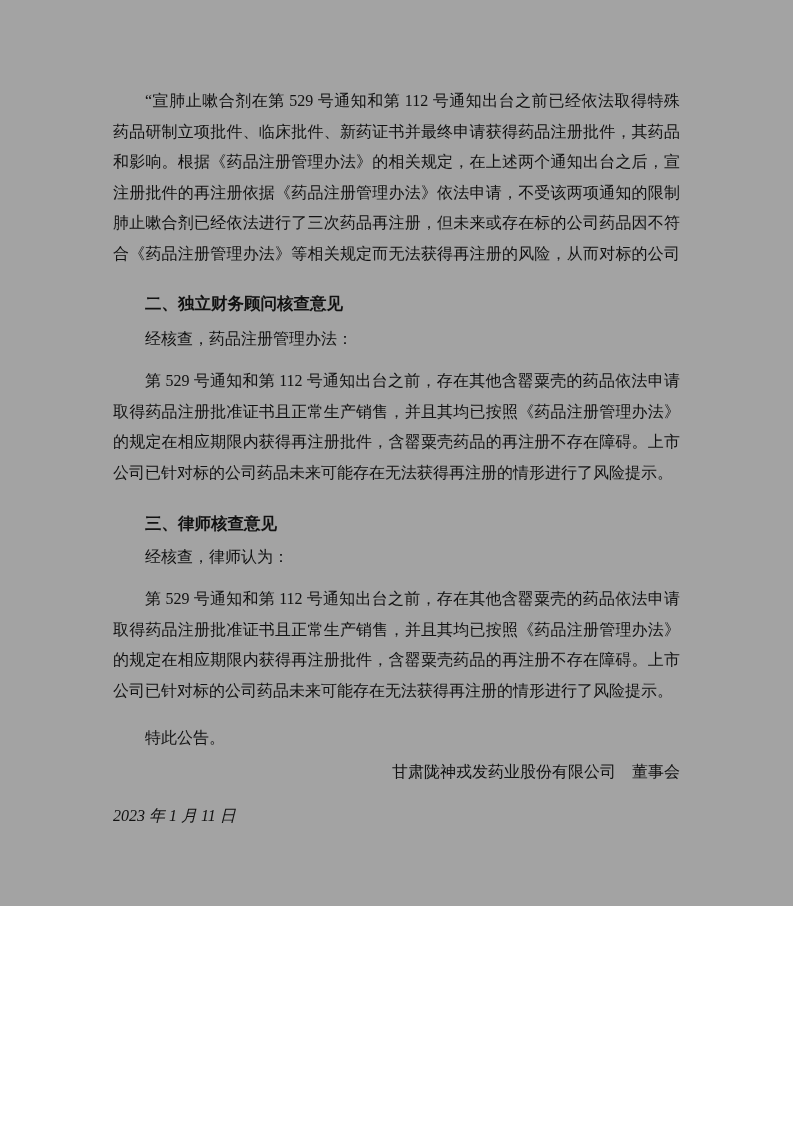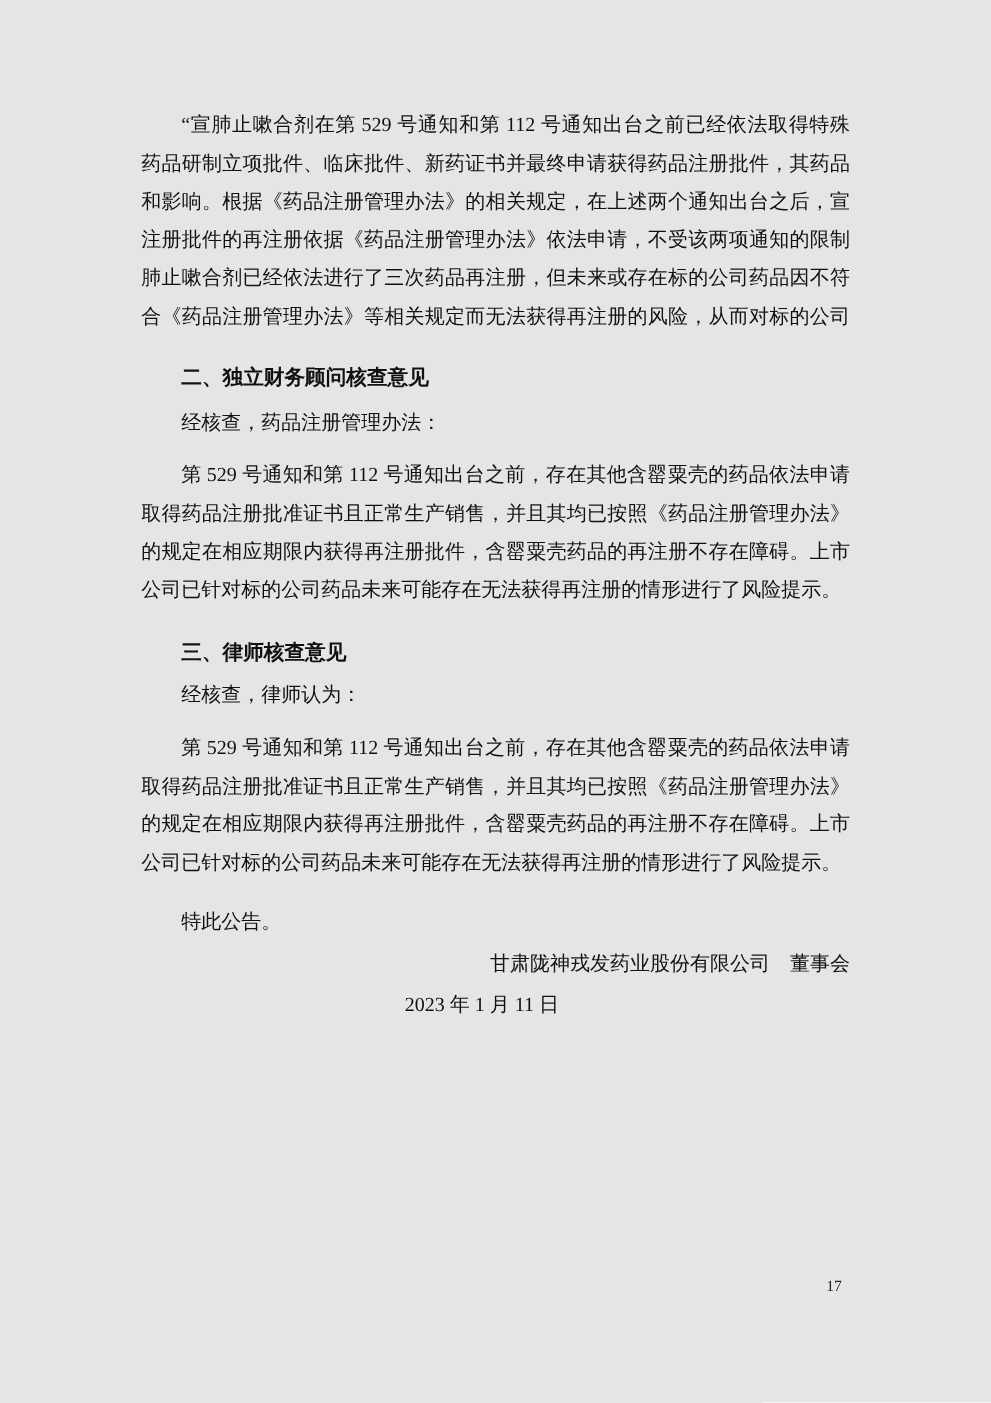--- a/index.html
+++ b/index.html
@@ -3,22 +3,22 @@
 <meta charset="utf-8">
 <style>
   html, body {
     margin: 0;
     padding: 0;
     background: #ffffff;
   }
   .page {
     position: relative;
     width: 793px;
-    height: 1122px;
-    background: #e5e5e5;
+    height: 906px;
+    background: #a3a3a3;
     color: #111111;
     font-family: "Liberation Serif", "DejaVu Serif", serif;
     overflow: hidden;
   }
   .content {
     position: absolute;
     left: 113px;
     top: 86px;
     width: 567px;
     font-size: 16px;
@@ -27,45 +27,46 @@
   .para { margin: 0; padding: 0; }
   .line {
     text-align: justify;
     text-align-last: justify;
   }
   .line.last {
     text-align-last: auto;
   }
   .indent { text-indent: 32px; }
   .heading {
-    font-family: Liberation Mono, monospace;
+    font-family: Liberation Sans, sans-serif;
     font-weight: 700;
     font-size: 16.5px;
     line-height: 30.5px;
     text-indent: 32px;
     margin: 0;
   }
   .heading-2 { margin-top: 19px; margin-bottom: 5px; }
   .heading-3 { margin-top: 20px; margin-bottom: 3px; }
   .intro-line {
     text-indent: 32px;
     line-height: 30.5px;
   }
   .body-para { margin-top: 12px; }
   .closing-line { margin-top: 17px; text-indent: 32px; }
   .signature-line {
     margin-top: 3px;
     text-align: right;
     line-height: 30.5px;
   }
   .date-line {
-    margin-top: 3px;
-    text-align: center;
+    margin-top: 14px;
+    text-align: left;
     padding-right: 22px;
     line-height: 30.5px;
+    font-style: italic;
   }
   .page-number {
     position: absolute;
     left: 661px;
     top: 1022px;
     font-size: 12.5px;
     color: #222222;
     font-family: "Liberation Serif", "DejaVu Serif", serif;
   }
 </style>

